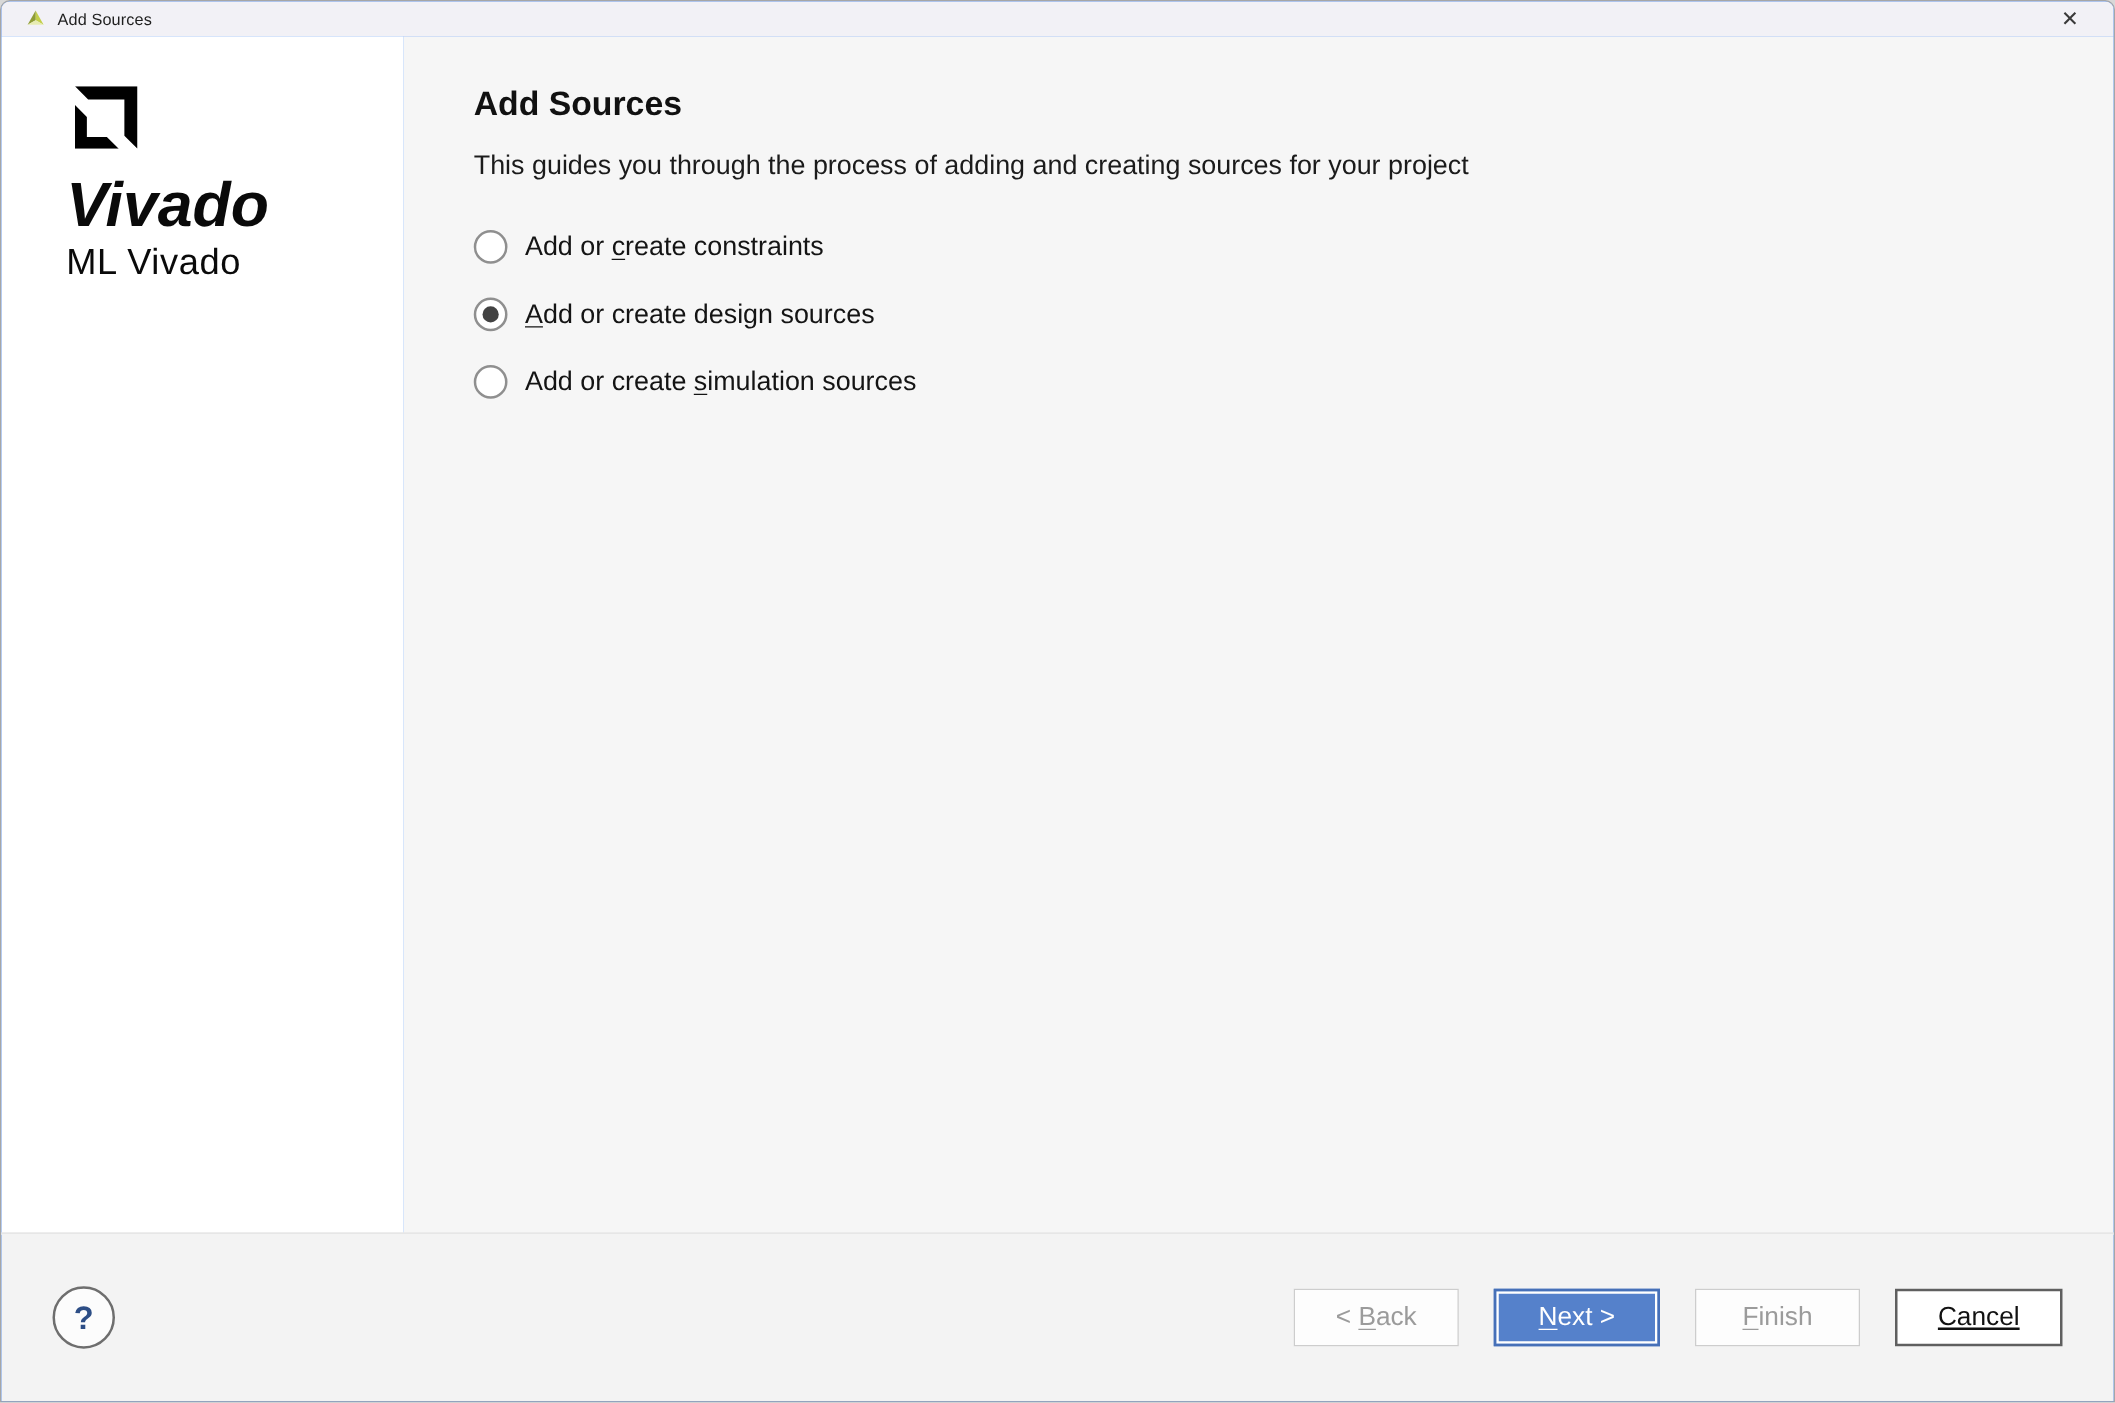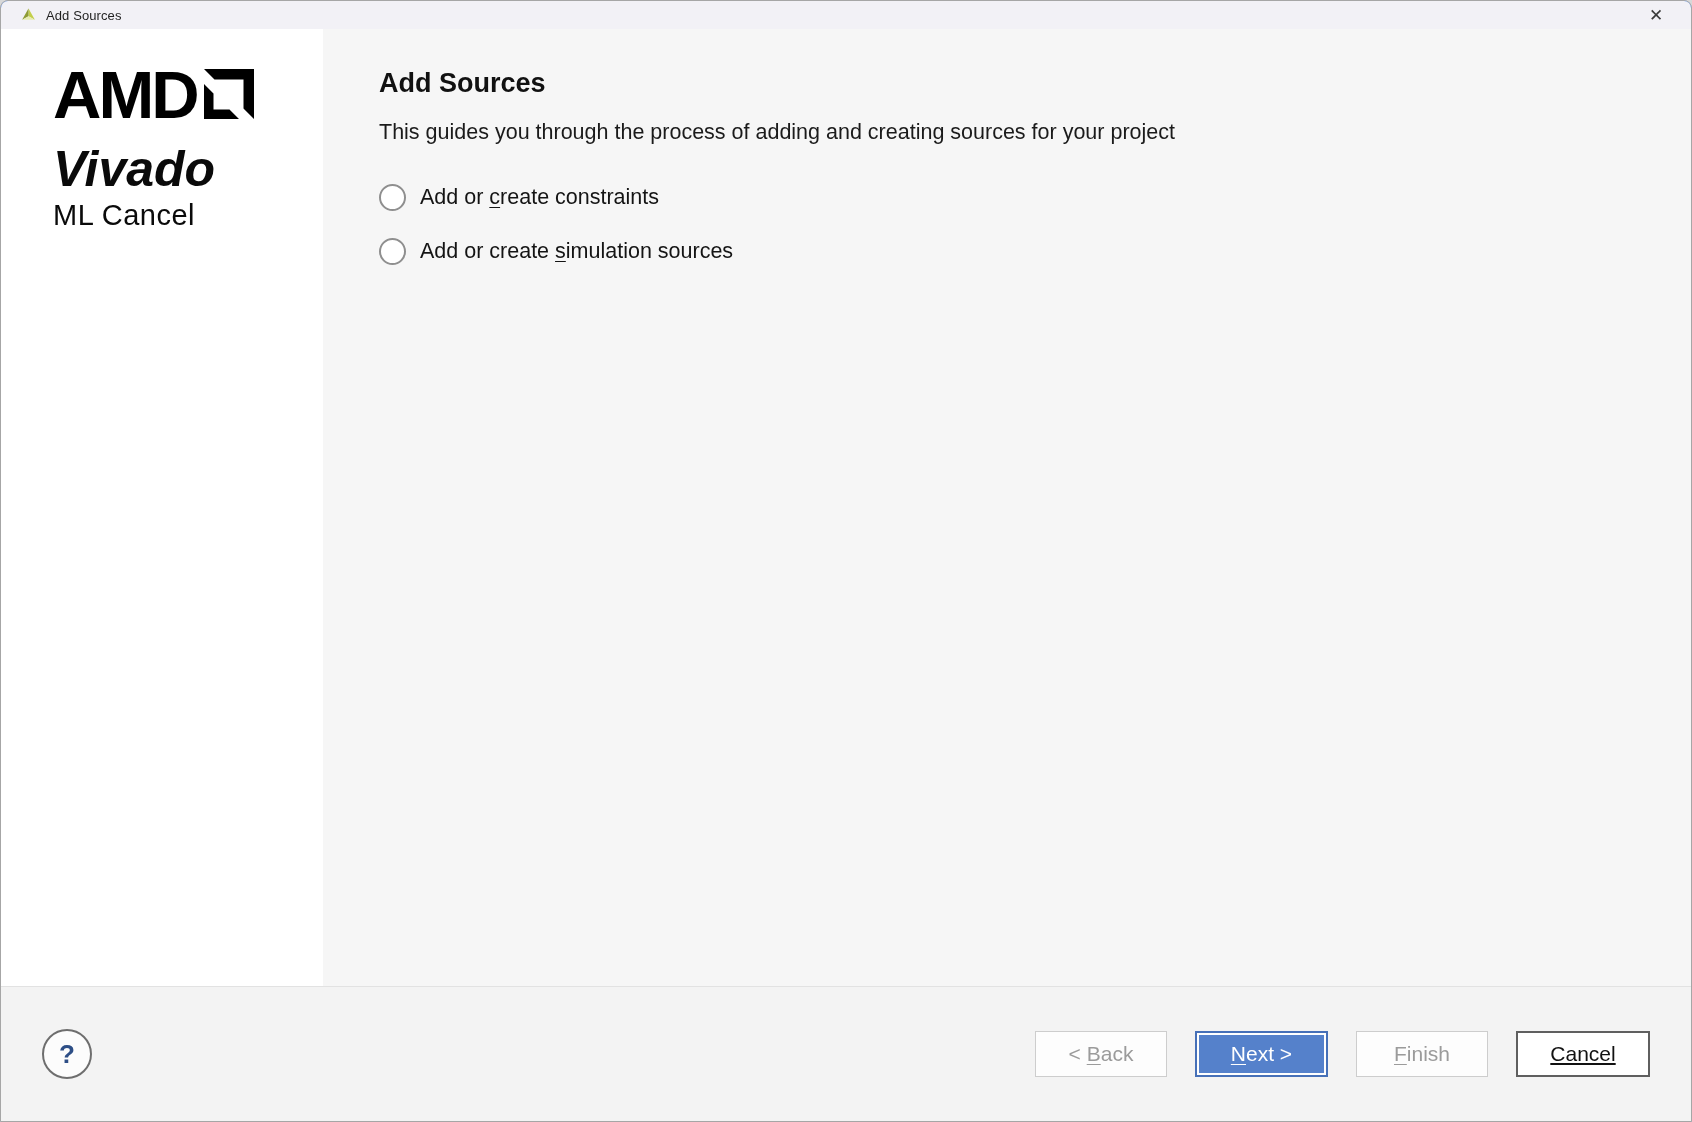--- a/index.html
+++ b/index.html
@@ -117,41 +117,46 @@
       <polygon points="3,18 21,18 12,13" fill="#e7ecb0"></polygon>
     </svg>
     <span class="title-text">Add Sources</span>
     <div class="close-btn">✕</div>
   </div>
 
   <div class="content">
 
     <div class="left-panel">
       <div class="brand-row">
-        <span class="brand-amd">AMD</span>
         <svg class="brand-arrow" viewBox="0 0 100 100">
           <path d="M0 0 H100 V100 L79 79 V21 H21 Z" fill="#000"></path>
           <path d="M0 30 L19 49 V81 H51 L70 100 H0 Z" fill="#000"></path>
         </svg>
       </div>
       <div class="brand-product">Vivado</div>
-      <div class="brand-edition">ML Cancel</div>
+      <div class="brand-edition">ML Vivado</div>
     </div>
 
     <div class="main-panel">
       <div class="page-title">Add Sources</div>
       <div class="page-subtitle">This guides you through the process of adding and creating sources for your project</div>
 
       <div class="radio-group">
 
         <div class="radio-row">
           <span class="radio-circle"></span>
           <span class="radio-label"><span>Add or </span><span class="mn">c</span><span>reate constraints</span></span>
         </div>
 
+        <div class="radio-row selected">
+          <span class="radio-circle">
+              <span class="radio-dot"></span>
+            </span>
+          <span class="radio-label"><span></span><span class="mn">A</span><span>dd or create design sources</span></span>
+        </div>
 
         <div class="radio-row">
           <span class="radio-circle"></span>
           <span class="radio-label"><span>Add or create </span><span class="mn">s</span><span>imulation sources</span></span>
         </div>
 
       </div>
     </div>
   </div>
 

